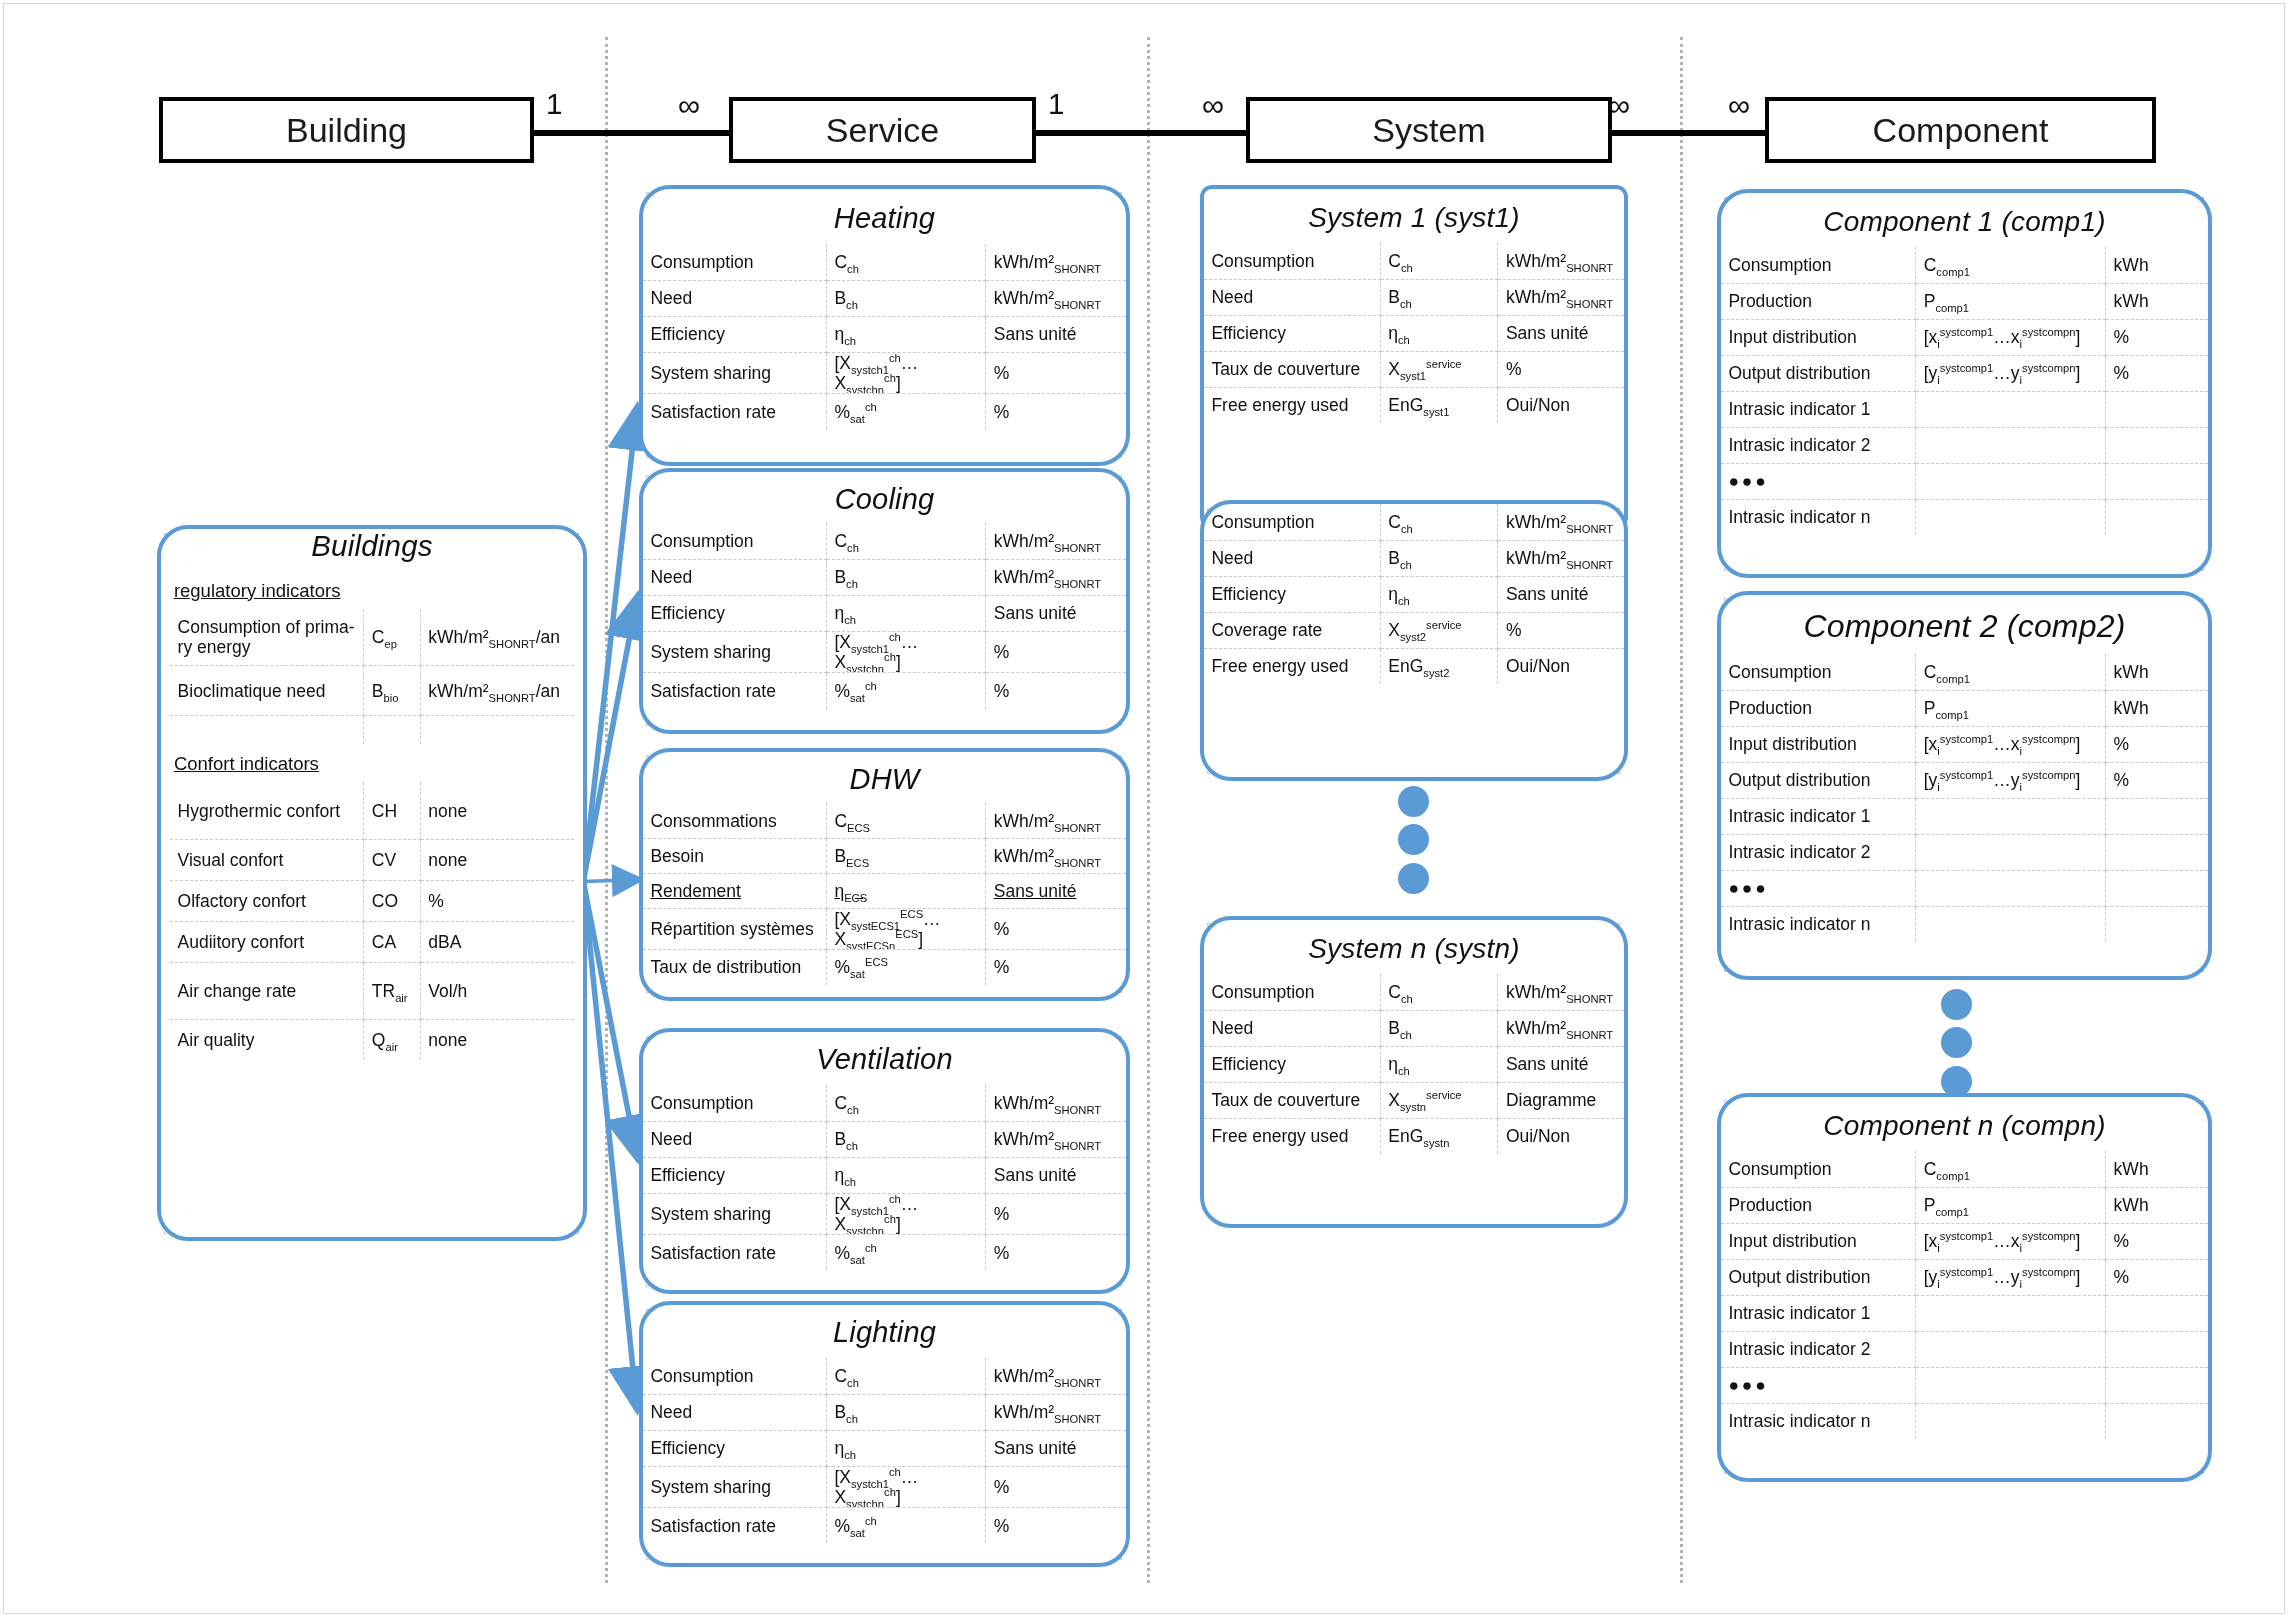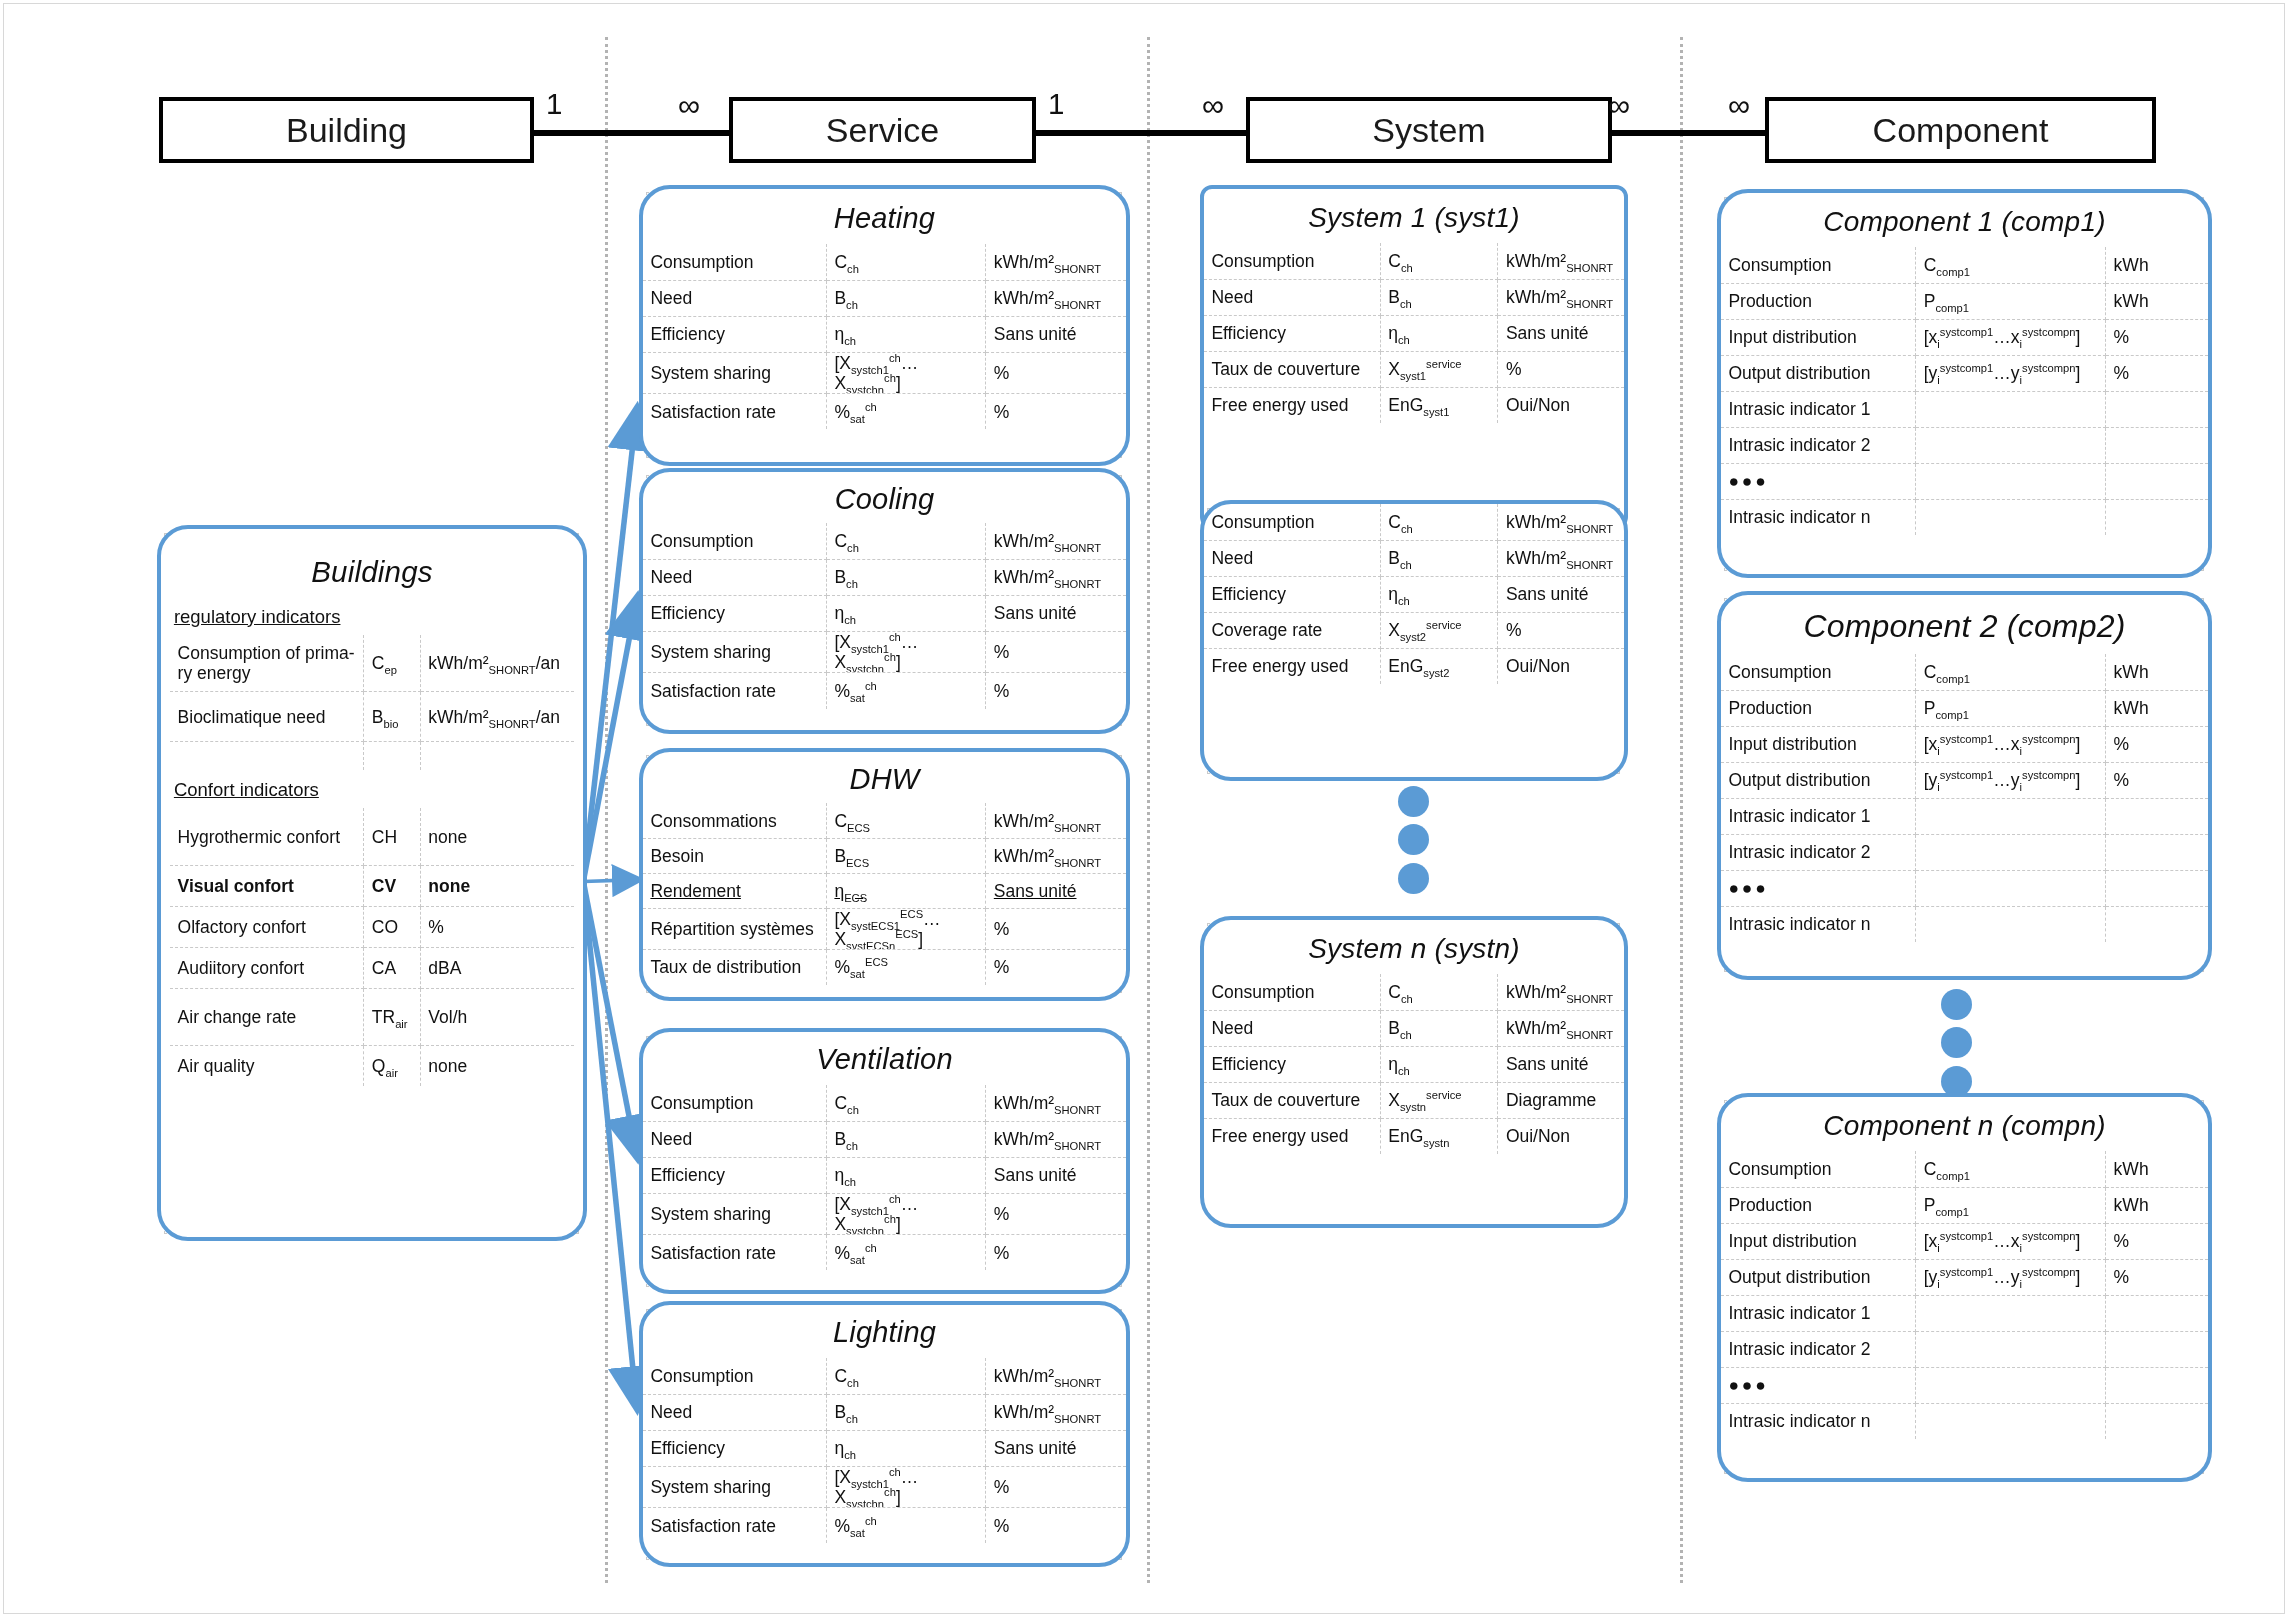--- a/index.html
+++ b/index.html
@@ -88,21 +88,21 @@
       <path d="M632,955 L690,443"></path>
       <path d="M632,955 L690,648"></path>
       <path d="M632,955 L693,953" stroke-width="4"></path>
       <path d="M632,955 L690,1253"></path>
       <path d="M632,955 L690,1525"></path>
     </g>
   </svg>
 
   <div class="ghost" style="left:164px;top:533px;width:415px;height:701px;"></div>
   <div class="panel" style="left:157px;top:525px;width:430px;height:716px;">
-    <div class="ptitle" style="font-size:29.5px;padding-top:26px;padding-bottom:11px;">Buildings</div>
+    <div class="ptitle" style="font-size:29.5px;padding-top:0;padding-bottom:11px;">Buildings</div>
     <div style="padding:0 9.2px;">
       <div class="sec" style="padding:5.5px 3.7px 7.4px;">regulatory indicators</div>
       <table class="ptab">
         <colgroup>
             <col style="width:48%">
             <col style="width:14%">
             <col style="width:38%">
           </colgroup>
         <tbody>
             <tr style="height: 57px;">
@@ -128,21 +128,21 @@
             <col style="width:48%">
             <col style="width:14%">
             <col style="width:38%">
           </colgroup>
         <tbody>
             <tr style="height: 57px;">
               <td class="c1">Hygrothermic confort</td>
               <td class="c2">CH</td>
               <td class="c3">none</td>
             </tr>
-            <tr style="height: 41px; font-weight: bold;">
+            <tr style="height: 41px;">
               <td class="c1">Visual confort</td>
               <td class="c2">CV</td>
               <td class="c3">none</td>
             </tr>
             <tr style="height: 41px;">
               <td class="c1">Olfactory confort</td>
               <td class="c2">CO</td>
               <td class="c3">%</td>
             </tr>
             <tr style="height: 41px;">

